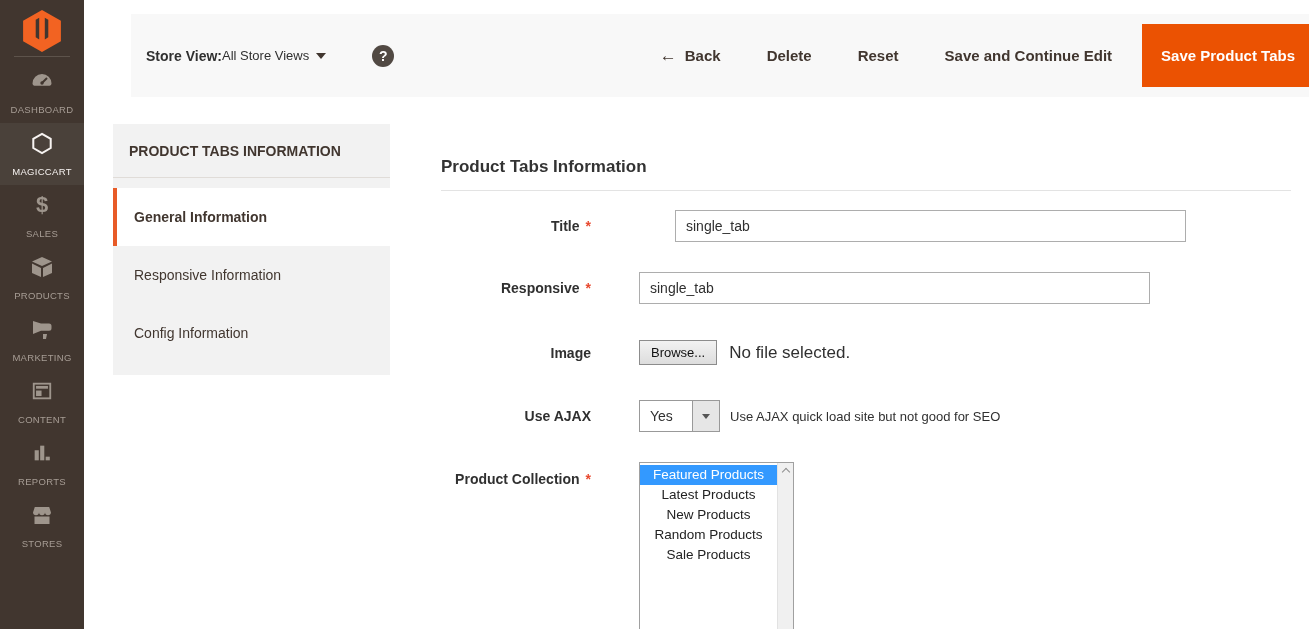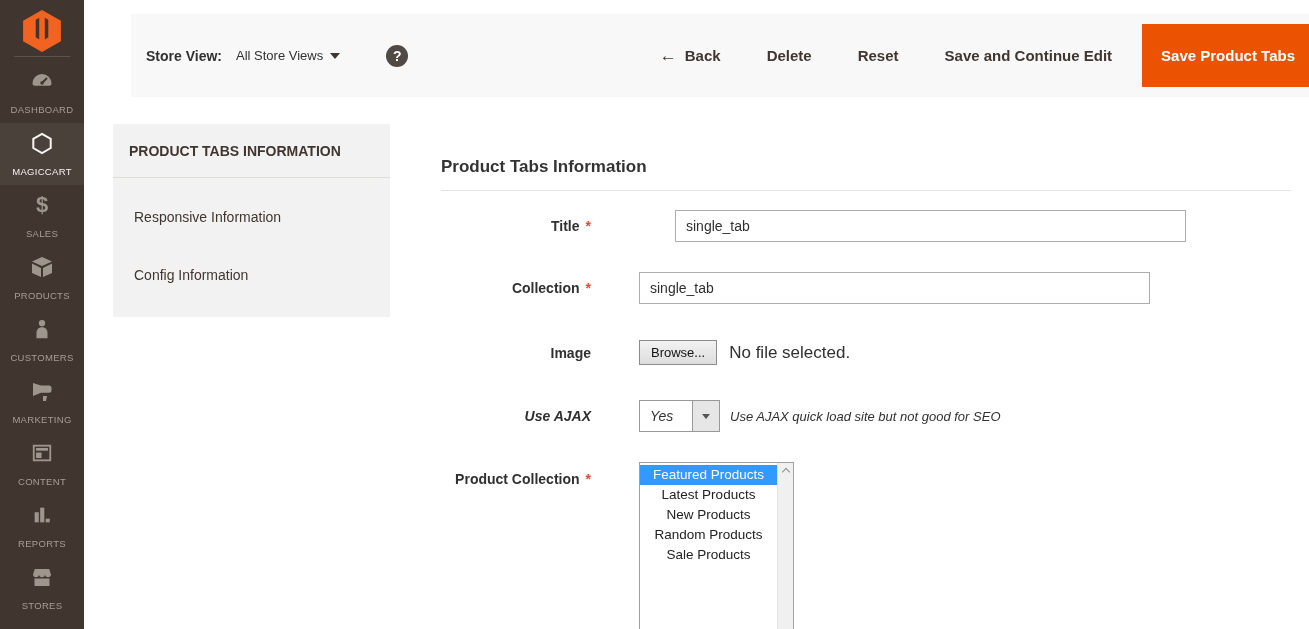--- a/index.html
+++ b/index.html
@@ -30,21 +30,21 @@
   .dollar-glyph { font-size:22px; font-weight:bold; line-height:22px; }
 
   
   .toolbar {
     position:absolute; left:131px; top:14px; width:1194px; height:83px;
     background:#f8f8f8; display:flex; align-items:center;
     padding:0 11px 0 15px;
   }
   .store-view { display:flex; align-items:center; cursor:pointer; }
   .store-view-label { font-weight:bold; font-size:14px; color:#303030; }
-  .store-view-value { font-size:13px; color:#303030; margin-left:14px; }
+  .store-view-value { font-size:13px; color:#303030; }
   .caret-down {
     width:0; height:0; margin-left:7px;
     border-left:5px solid transparent; border-right:5px solid transparent;
     border-top:6px solid #41362f;
   }
   .help-icon {
     width:22px; height:22px; border-radius:50%; background:#514943;
     color:#ffffff; font-size:14px; font-weight:bold;
     display:flex; align-items:center; justify-content:center;
     margin-left:46px; cursor:pointer;
@@ -84,21 +84,21 @@
 
   
   .main-form { position:absolute; left:441px; top:157px; width:850px; }
   .form-title { font-size:17px; font-weight:600; color:#333333; }
   .form-divider { border-bottom:1px solid #e3e3e3; margin-top:13px; }
 
   .form-row { display:flex; align-items:center; }
   .row-title       { margin-top:19px;gap:36px; }
   .row-identifier  { margin-top:30px; }
   .row-image       { margin-top:36px; }
-  .row-ajax        { margin-top:35px;font-style:italic; }
+  .row-ajax        { margin-top:35px; }
   .row-collection  { margin-top:30px; align-items:flex-start; }
 
   .field-label {
     width:150px; text-align:right; font-size:14px; font-weight:600; color:#303030;
     flex-shrink:0;
   }
   .row-collection .field-label { margin-top:9px; }
   .req-star { color:#e8492f; font-weight:600; margin-left:6px; }
   .field-control { margin-left:20px; display:flex; align-items:center;padding-left:28px; }
 
@@ -198,29 +198,20 @@
     <div class="menu-item">
       <span class="menu-icon">
         <svg width="24" height="24" viewBox="0 0 24 24" fill="currentColor">
           <path d="M12 2 2 6.5l10 4.5 10-4.5z"></path>
           <path d="M2 8.5V18l9 4V13zM22 8.5V18l-9 4V13z"></path>
         </svg>
       </span>
       <span class="menu-label">PRODUCTS</span>
     </div>
 
-    <div class="menu-item">
-      <span class="menu-icon">
-        <svg width="22" height="24" viewBox="0 0 24 24" fill="currentColor">
-          <circle cx="12" cy="5.6" r="3.4"></circle>
-          <path d="M12 10c-3.9 0-6 2.6-6 6.2V22h12v-5.8c0-3.6-2.1-6.2-6-6.2z"></path>
-        </svg>
-      </span>
-      <span class="menu-label">CUSTOMERS</span>
-    </div>
 
     <div class="menu-item">
       <span class="menu-icon">
         <svg width="24" height="24" viewBox="0 0 24 24" fill="currentColor">
           <path d="M3 4v13l8-3.2h8a2.5 2.5 0 0 0 2.5-2.5V9A2.5 2.5 0 0 0 19 6.5h-8z"></path>
           <path d="M13 17h4l-1 5h-3z"></path>
         </svg>
       </span>
       <span class="menu-label">MARKETING</span>
     </div>
@@ -276,40 +267,41 @@
     <button class="tb-btn">Delete</button>
     <button class="tb-btn">Reset</button>
     <button class="tb-btn">Save and Continue Edit</button>
     <button class="btn-primary">Save Product Tabs</button>
   </div>
 </header>
 
 <aside class="tabs-panel">
   <div class="tabs-header">PRODUCT TABS INFORMATION</div>
   <div class="tabs-spacer"></div>
+  <div class="tab-item active">General Information</div>
   <div class="tab-item">Responsive Information</div>
   <div class="tab-item">Config Information</div>
 </aside>
 
 <main class="main-form">
   <h1 class="form-title">Product Tabs Information</h1>
   <div class="form-divider"></div>
 
   <div class="form-row row-title">
     <label class="field-label">
       <span>Title</span><span class="req-star">*</span>
     </label>
     <div class="field-control">
       <input class="text-input" type="text" value="single_tab" style="">
     </div>
   </div>
 
   <div class="form-row row-identifier">
     <label class="field-label">
-      <span>Collection</span><span class="req-star">*</span>
+      <span>Responsive</span><span class="req-star">*</span>
     </label>
     <div class="field-control">
       <input class="text-input" type="text" value="single_tab" style="">
     </div>
   </div>
 
   <div class="form-row row-image">
     <label class="field-label">
       <span>Image</span>
     </label>

